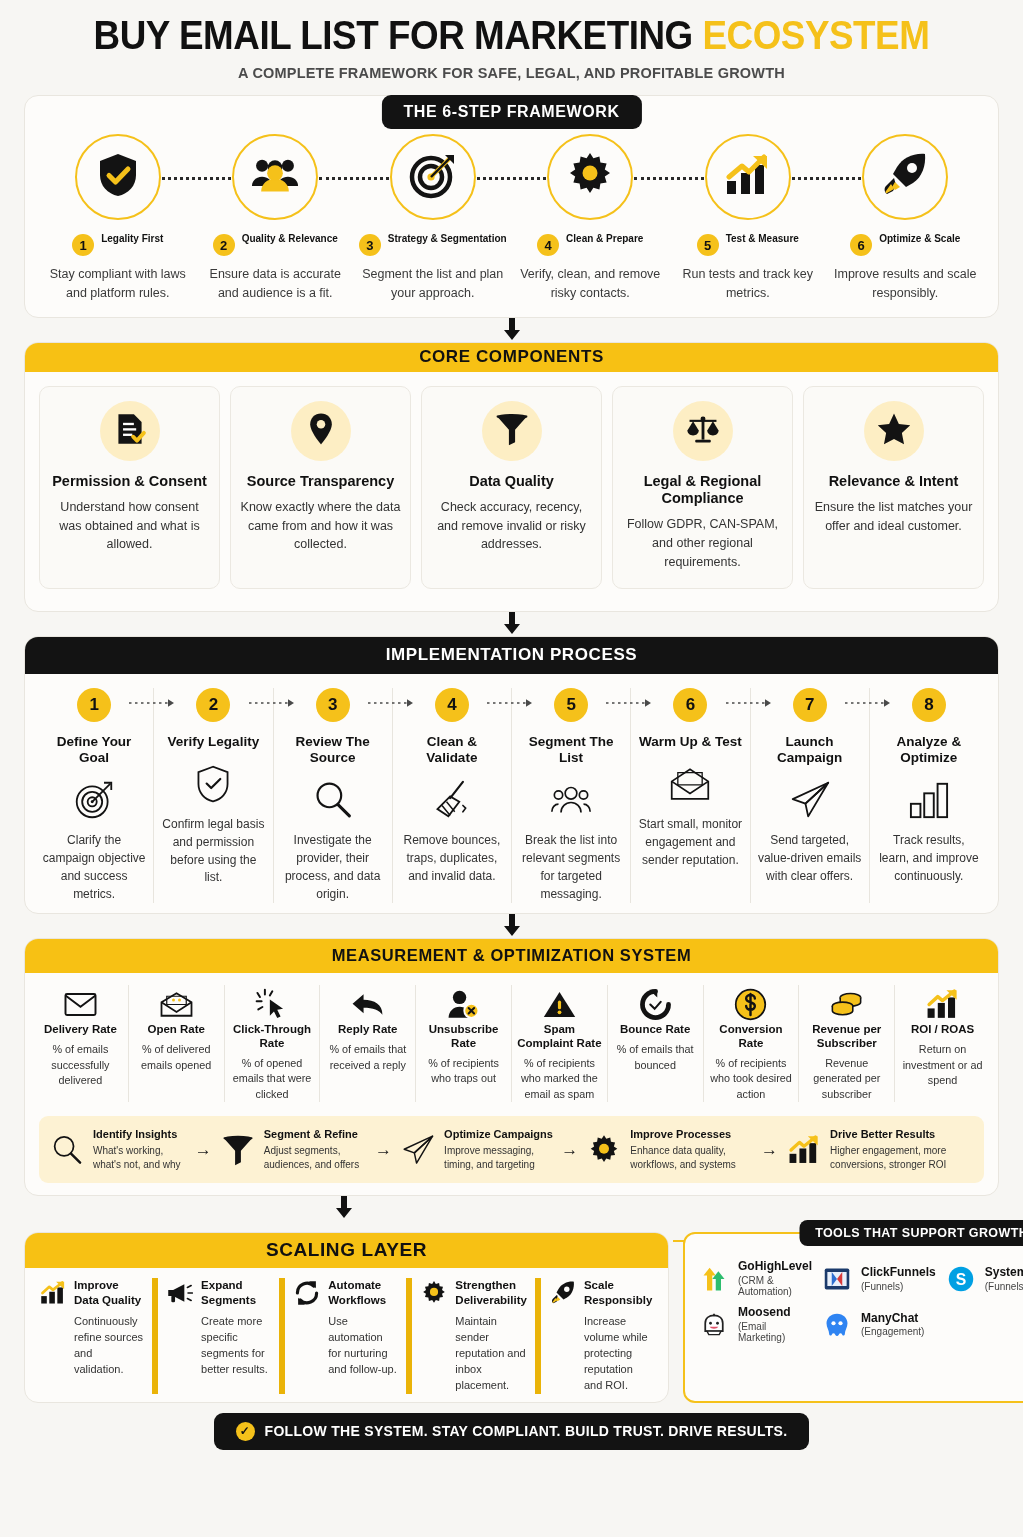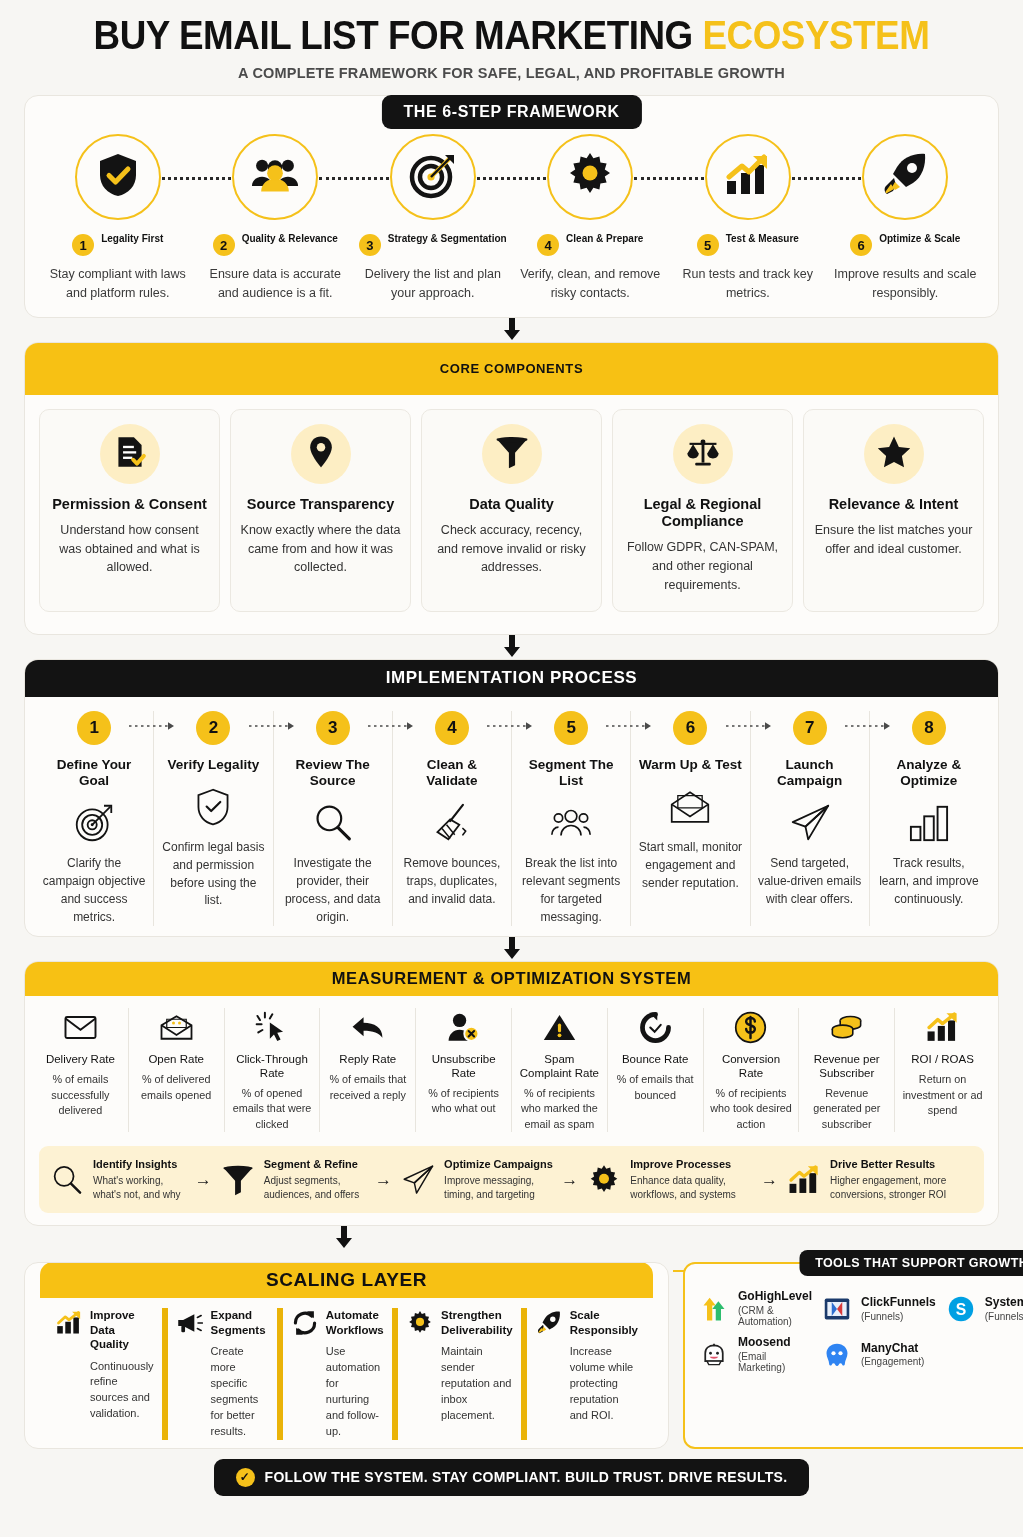--- a/index.html
+++ b/index.html
@@ -71,21 +71,21 @@
   .s1title { font-size: 10px; font-weight: 700; line-height: 1.18; text-align: left; }
   .s1desc { margin-top: 9px; font-size: 12.5px; line-height: 1.5; color: #3a3a3a; }
 
   
   .downarrow { text-align: center; height: 24px; line-height: 24px;
     font-size: 21px; color: #111; font-weight: 900; }
 
   
   .s2 { padding: 0 0 14px; overflow: hidden; }
   .s2 .band-yellow {
-    border-radius: 13px 13px 0 0; padding: 19px 0; font-size: 13px;
+    border-radius: 13px 13px 0 0; padding: 5px 0; font-size: 17px;
     margin: -1px -1px 0;
   }
   .s2grid { display: flex; gap: 10px; padding: 14px 14px 8px; }
   .s2card {
     flex: 1; background: #fbfaf7; border: 1px solid #ebe8e1;
     border-radius: 10px; padding: 14px 8px 16px; text-align: center;
   }
   .iconblob {
     width: 60px; height: 60px; border-radius: 50%; background: #fdeec4;
     margin: 0 auto 12px; display: flex; align-items: center; justify-content: center;
@@ -124,35 +124,35 @@
   .s4 .band-yellow {
     border-radius: 13px 13px 0 0; padding: 8px 0; font-size: 16.5px; margin: -1px -1px 0;
   }
   .s4grid { display: flex; padding: 12px 8px 0; }
   .s4col {
     flex: 1; text-align: center; padding: 0 5px;
     border-right: 1px solid #e8e5de;
   }
   .s4col:last-child { border-right: none; }
   .s4icon { height: 38px; display: flex; align-items: center; justify-content: center; }
-  .s4title { margin-top: 7px; font-size: 11.5px; font-weight: 400; line-height: 1.2; }
+  .s4title { font-size: 11.5px; font-weight: 700; line-height: 1.2; }
   .s4desc { margin-top: 5px; font-size: 10.8px; line-height: 1.42; color: #333; }
   .loopstrip {
     margin: 14px 14px 0; background: #fdf2d3; border-radius: 9px;
     display: flex; align-items: center; padding: 12px 10px; gap: 2px;
   }
   .loopitem { display: flex; align-items: center; gap: 8px; }
   .loopicon { width: 36px; flex: 0 0 36px; display:flex; align-items:center; justify-content:center; }
   .looptitle { font-size: 11px; font-weight: 700; line-height: 1.25; }
   .loopdesc { font-size: 10px; line-height: 1.38; color: #333; margin-top: 2px; }
   .looparrow { font-size: 17px; color: #222; padding: 0 6px; }
 
   
   .bottomrow { display: flex; gap: 14px; margin-top: 12px; align-items: stretch; }
-  .s5 { flex: 0 0 645px; padding: 0 16px 8px; overflow: hidden; }
+  .s5 { flex: 0 0 645px; padding: 0 0 8px; overflow: hidden; }
   .s5 .band-yellow {
     border-radius: 13px 13px 0 0; padding: 7px 0; font-size: 19px; margin: -1px -1px 0;
   }
   .s5grid { display: flex; padding: 10px 6px 0; }
   .s5col {
     flex: 1; padding: 0 8px; border-right: 6px solid #eab308;
   }
   .s5col:last-child { border-right: none; }
   .s5head { display: flex; align-items: flex-start; gap: 7px; }
   .s5icon { width: 28px; flex: 0 0 28px; display:flex; align-items:center; justify-content:center; padding-top:2px;}
@@ -248,21 +248,21 @@
                   <circle cx="22" cy="26" r="3.6" fill="#F5C11A"></circle>
                   <path d="M22 26 42 6" stroke="#F5C11A" stroke-width="4" stroke-linecap="round"></path>
                   <path d="M36 4h9v9z" fill="#131313"></path>
                   <path d="M22 26 43 5" stroke="#131313" stroke-width="2.4"></path>
                 </svg></span>
             </div>
             <div class="s1head">
               <span class="numdot">3</span>
               <span class="s1title">Strategy &amp; Segmentation</span>
             </div>
-            <div class="s1desc">Delivery the list and plan your approach.</div>
+            <div class="s1desc">Segment the list and plan your approach.</div>
           </div>
           <div class="s1col">
             <div class="dotline"></div>
             <div class="circ">
               <span><svg width="48" height="48" viewBox="0 0 48 48">
                   <path d="M24 2l3.4 5.2 6-1.8 1 6.2 6.2 1-1.8 6L44 22l-5.2 3.4 1.8 6-6.2 1-1 6.2-6-1.8L24 42l-3.4-5.2-6 1.8-1-6.2-6.2-1 1.8-6L4 22l5.2-3.4-1.8-6 6.2-1 1-6.2 6 1.8z" fill="#131313"></path>
                   <circle cx="24" cy="22" r="7.5" fill="#F5C11A"></circle>
                 </svg></span>
             </div>
             <div class="s1head">
@@ -583,21 +583,21 @@
         <div class="s4col">
           <div class="s4icon">
             <svg width="33" height="33" viewBox="0 0 42 38">
               <circle cx="16" cy="10" r="8.5" fill="#131313"></circle>
               <path d="M2 36c0-8 6.3-14 14-14s14 6 14 14z" fill="#131313"></path>
               <circle cx="31" cy="27" r="9" fill="#F5C11A" stroke="#fdfcfa" stroke-width="2.4"></circle>
               <path d="M27.5 23.5l7 7M34.5 23.5l-7 7" stroke="#131313" stroke-width="2.6" stroke-linecap="round"></path>
             </svg>
           </div>
           <div class="s4title">Unsubscribe Rate</div>
-          <div class="s4desc">% of recipients who what out</div>
+          <div class="s4desc">% of recipients who traps out</div>
         </div>
         <div class="s4col">
           <div class="s4icon">
             <svg width="33" height="33" viewBox="0 0 42 36">
               <path d="M21 2 41 34H1z" fill="#131313"></path>
               <rect x="19" y="13" width="4" height="11" rx="2" fill="#F5C11A"></rect>
               <circle cx="21" cy="28" r="2.4" fill="#F5C11A"></circle>
             </svg>
           </div>
           <div class="s4title">Spam Complaint Rate</div>

